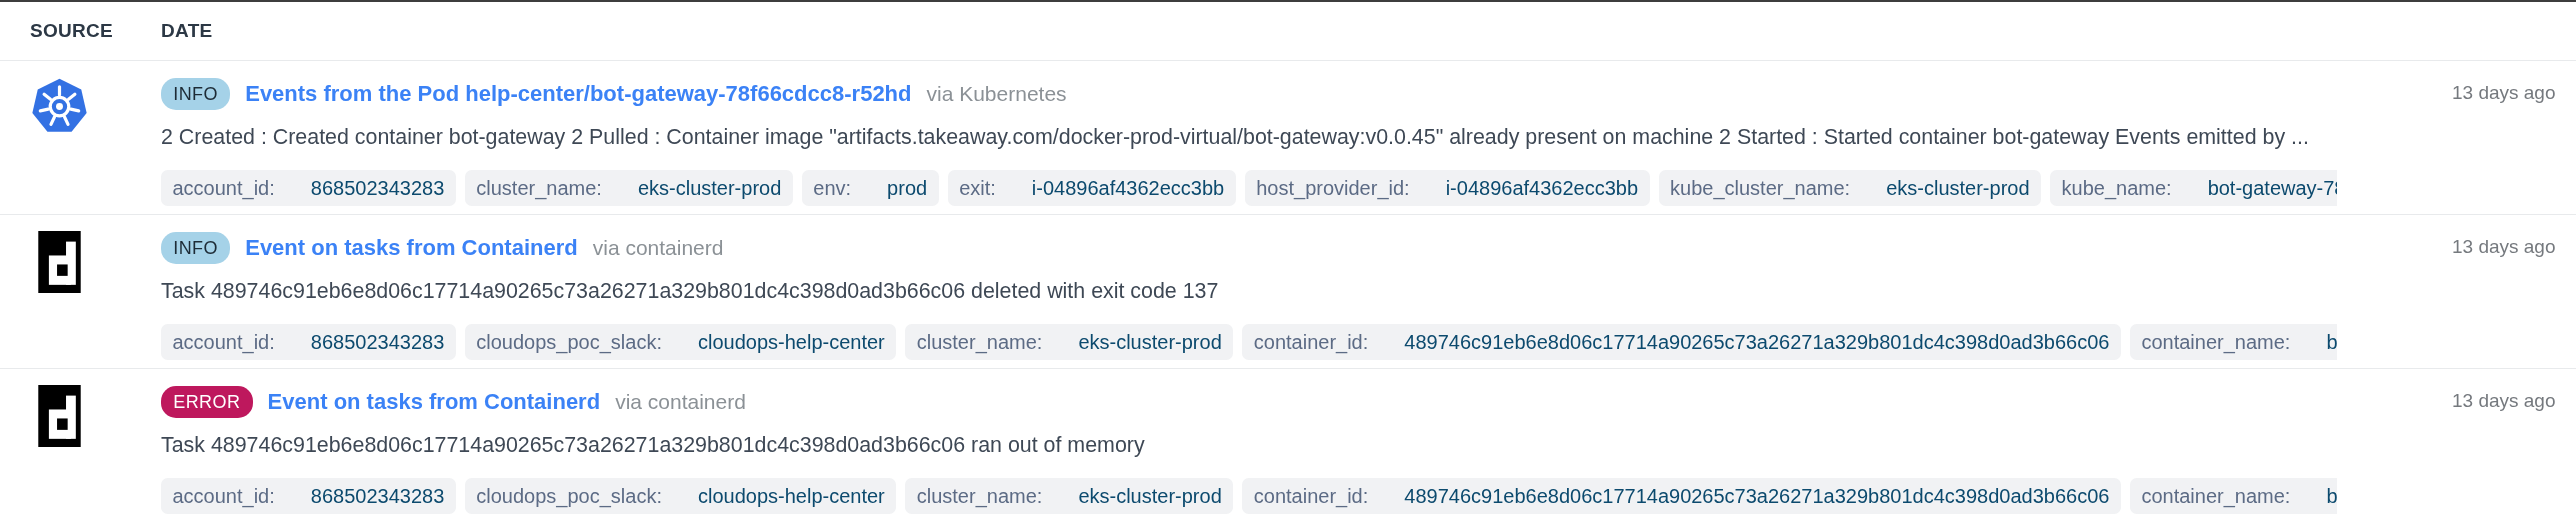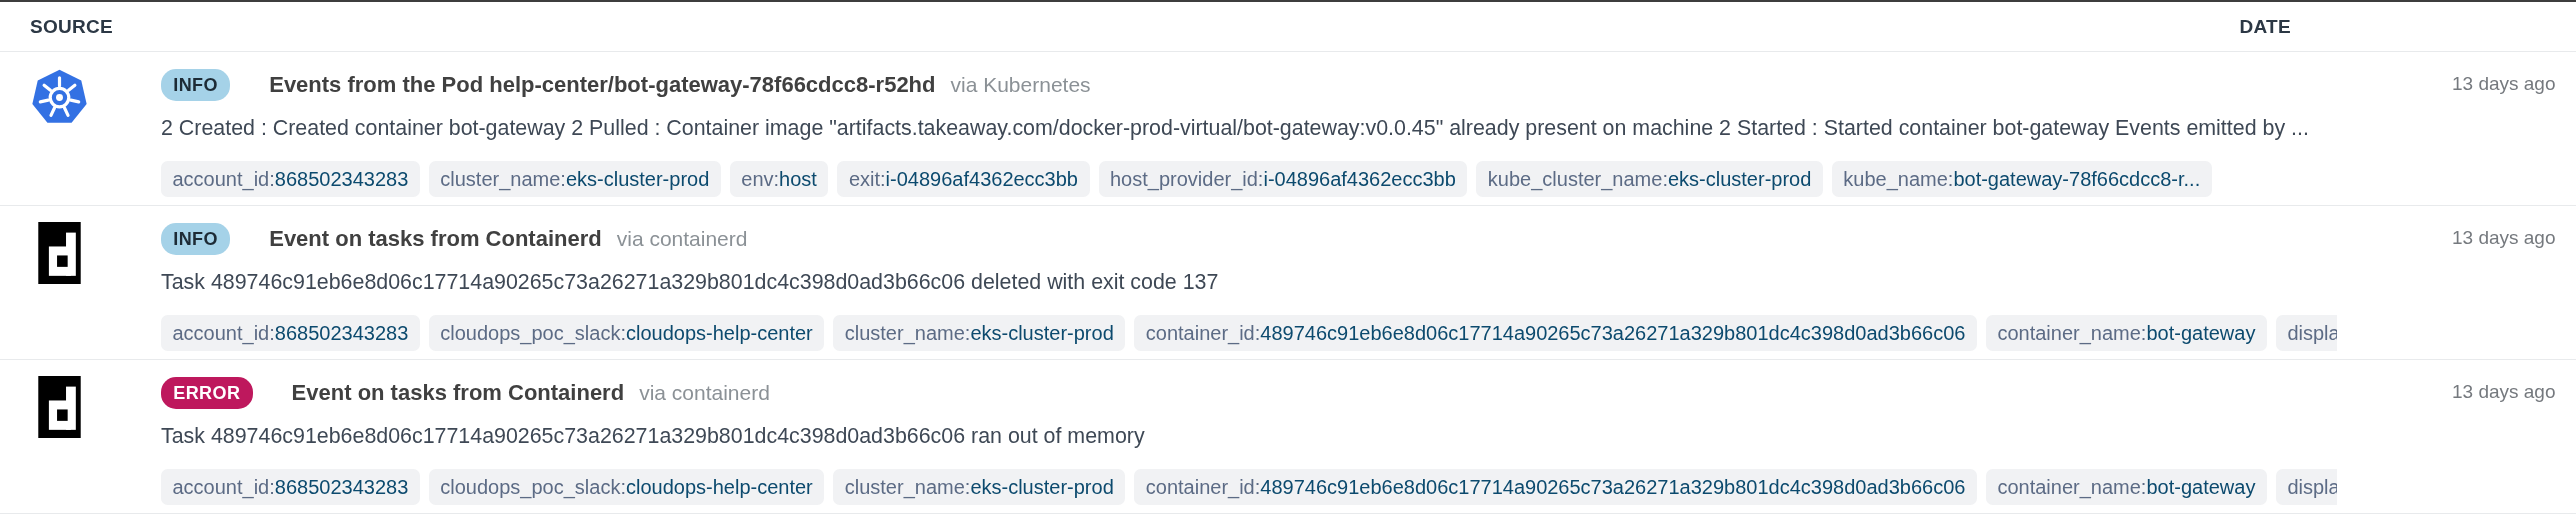--- a/index.html
+++ b/index.html
@@ -14,65 +14,65 @@
   .app { width: 2576px; border-top: 2.5px solid #3d3d3d; }
 
   .grid-row {
     display: grid;
     grid-template-columns: 161px 1fr 214px;
     width: 100%;
   }
 
   
   .thead {
-    height: 50px;
+    height: 59px;
     align-items: center;
     border-bottom: 1.6px solid #e8eaec;
   }
   .th {
     font-size: 19px; font-weight: 700; letter-spacing: 0.3px;
     color: #2c3845;
   }
   .th-source { padding-left: 30px; }
-  .th-date { text-align: right; padding-right: 71px; }
+  .th-date { text-align: left; padding-right: 71px; }
 
   
   .event-row { border-bottom: 1.6px solid #e8eaec; min-height: 154px; cursor: pointer; }
   .col-source { padding-left: 30px; padding-top: 16.4px; }
   .icon-box { width: 59px; display: flex; justify-content: center; align-items: flex-start; }
   .col-main { padding-right: 25px; overflow: hidden; }
   .col-date {
     text-align: right; padding-right: 20.5px; padding-top: 21.4px;
     font-size: 19px; color: #75797e; white-space: nowrap;
   }
 
   .title-line { display: flex; align-items: center; gap: 15px; margin-top: 15px; height: 36px; }
   .badge {
     display: inline-flex; align-items: center;
-    font-size: 18px; font-weight: 700; letter-spacing: 0.4px;
+    font-size: 18px; font-weight: 400; letter-spacing: 0.4px;
     padding: 5.8px 12.3px; border-radius: 15px;
     flex: 0 0 auto;
   }
   .badge.info  { background: #a5d2e8; color: #1d2b36; }
   .badge.error { background: #be185d; color: #ffffff; }
-  .title { font-size: 22px; font-weight: 700; color: #404040; white-space: nowrap; margin-left: 24px; }
+  .title { font-size: 22px; font-weight: 700; color: #3b82f6; white-space: nowrap; }
   .via   { font-size: 21px; font-weight: 400; color: #8b9196; white-space: nowrap; }
 
   .desc {
     margin-top: 13px;
     font-size: 21.4px; color: #3e4855;
     white-space: nowrap; overflow: hidden;
   }
 
   .tags { margin-top: 20px; display: flex; align-items: center; gap: 9px; white-space: nowrap; overflow: hidden; }
   .tag {
     display: inline-flex; align-items: center;
     background: #f1f2f4; border-radius: 6.6px;
     padding: 6.6px 11.5px; font-size: 20px;
-    flex: 0 0 auto; cursor: pointer;
+    flex: 0 0 auto; cursor: pointer; gap: 36px;
   }
   .tag-k { color: #5c6b85; }
   .tag-v { color: #0c4a6e; }
   .src-svg { display: block; }
 </style>
 </head>
 <body>
 
 <div class="app">
   <div class="grid-row thead">
@@ -112,21 +112,21 @@
               <span class="tag-v">868502343283</span>
             </span>
 
   <span class="tag">
               <span class="tag-k">cluster_name:</span>
               <span class="tag-v">eks-cluster-prod</span>
             </span>
 
   <span class="tag">
               <span class="tag-k">env:</span>
-              <span class="tag-v">host</span>
+              <span class="tag-v">prod</span>
             </span>
 
   <span class="tag">
               <span class="tag-k">exit:</span>
               <span class="tag-v">i-04896af4362ecc3bb</span>
             </span>
 
   <span class="tag">
               <span class="tag-k">host_provider_id:</span>
               <span class="tag-v">i-04896af4362ecc3bb</span>

